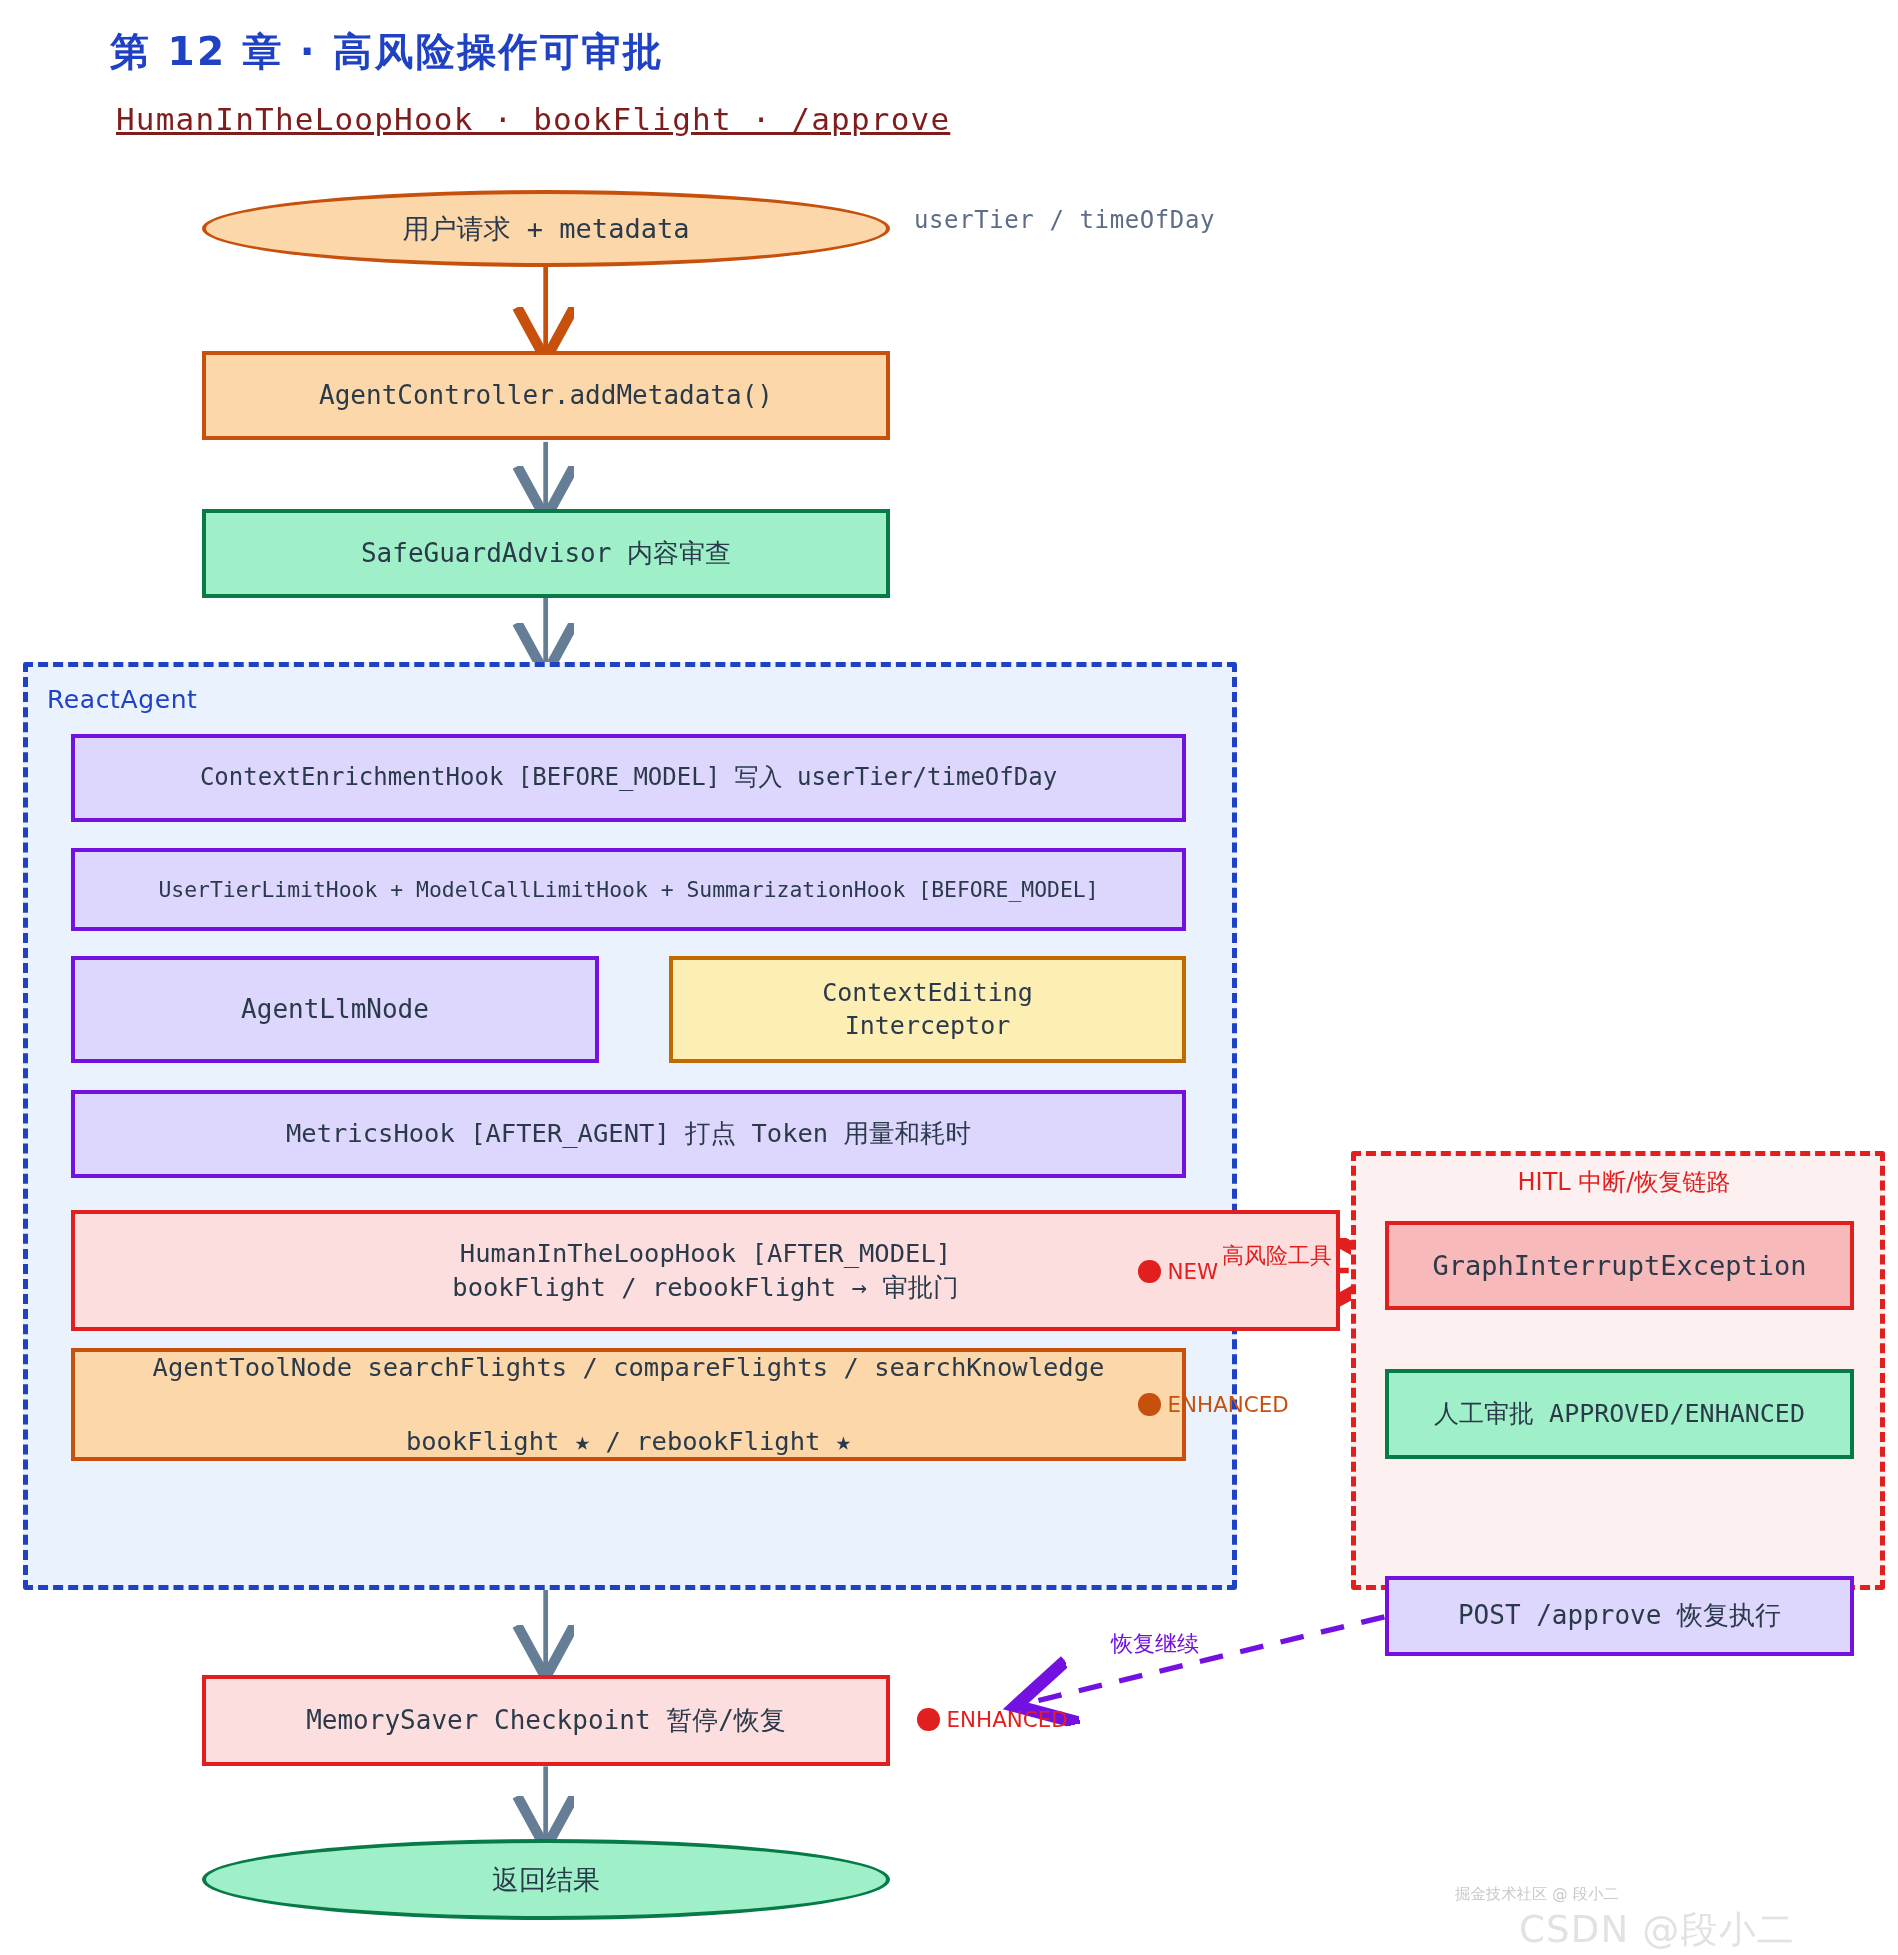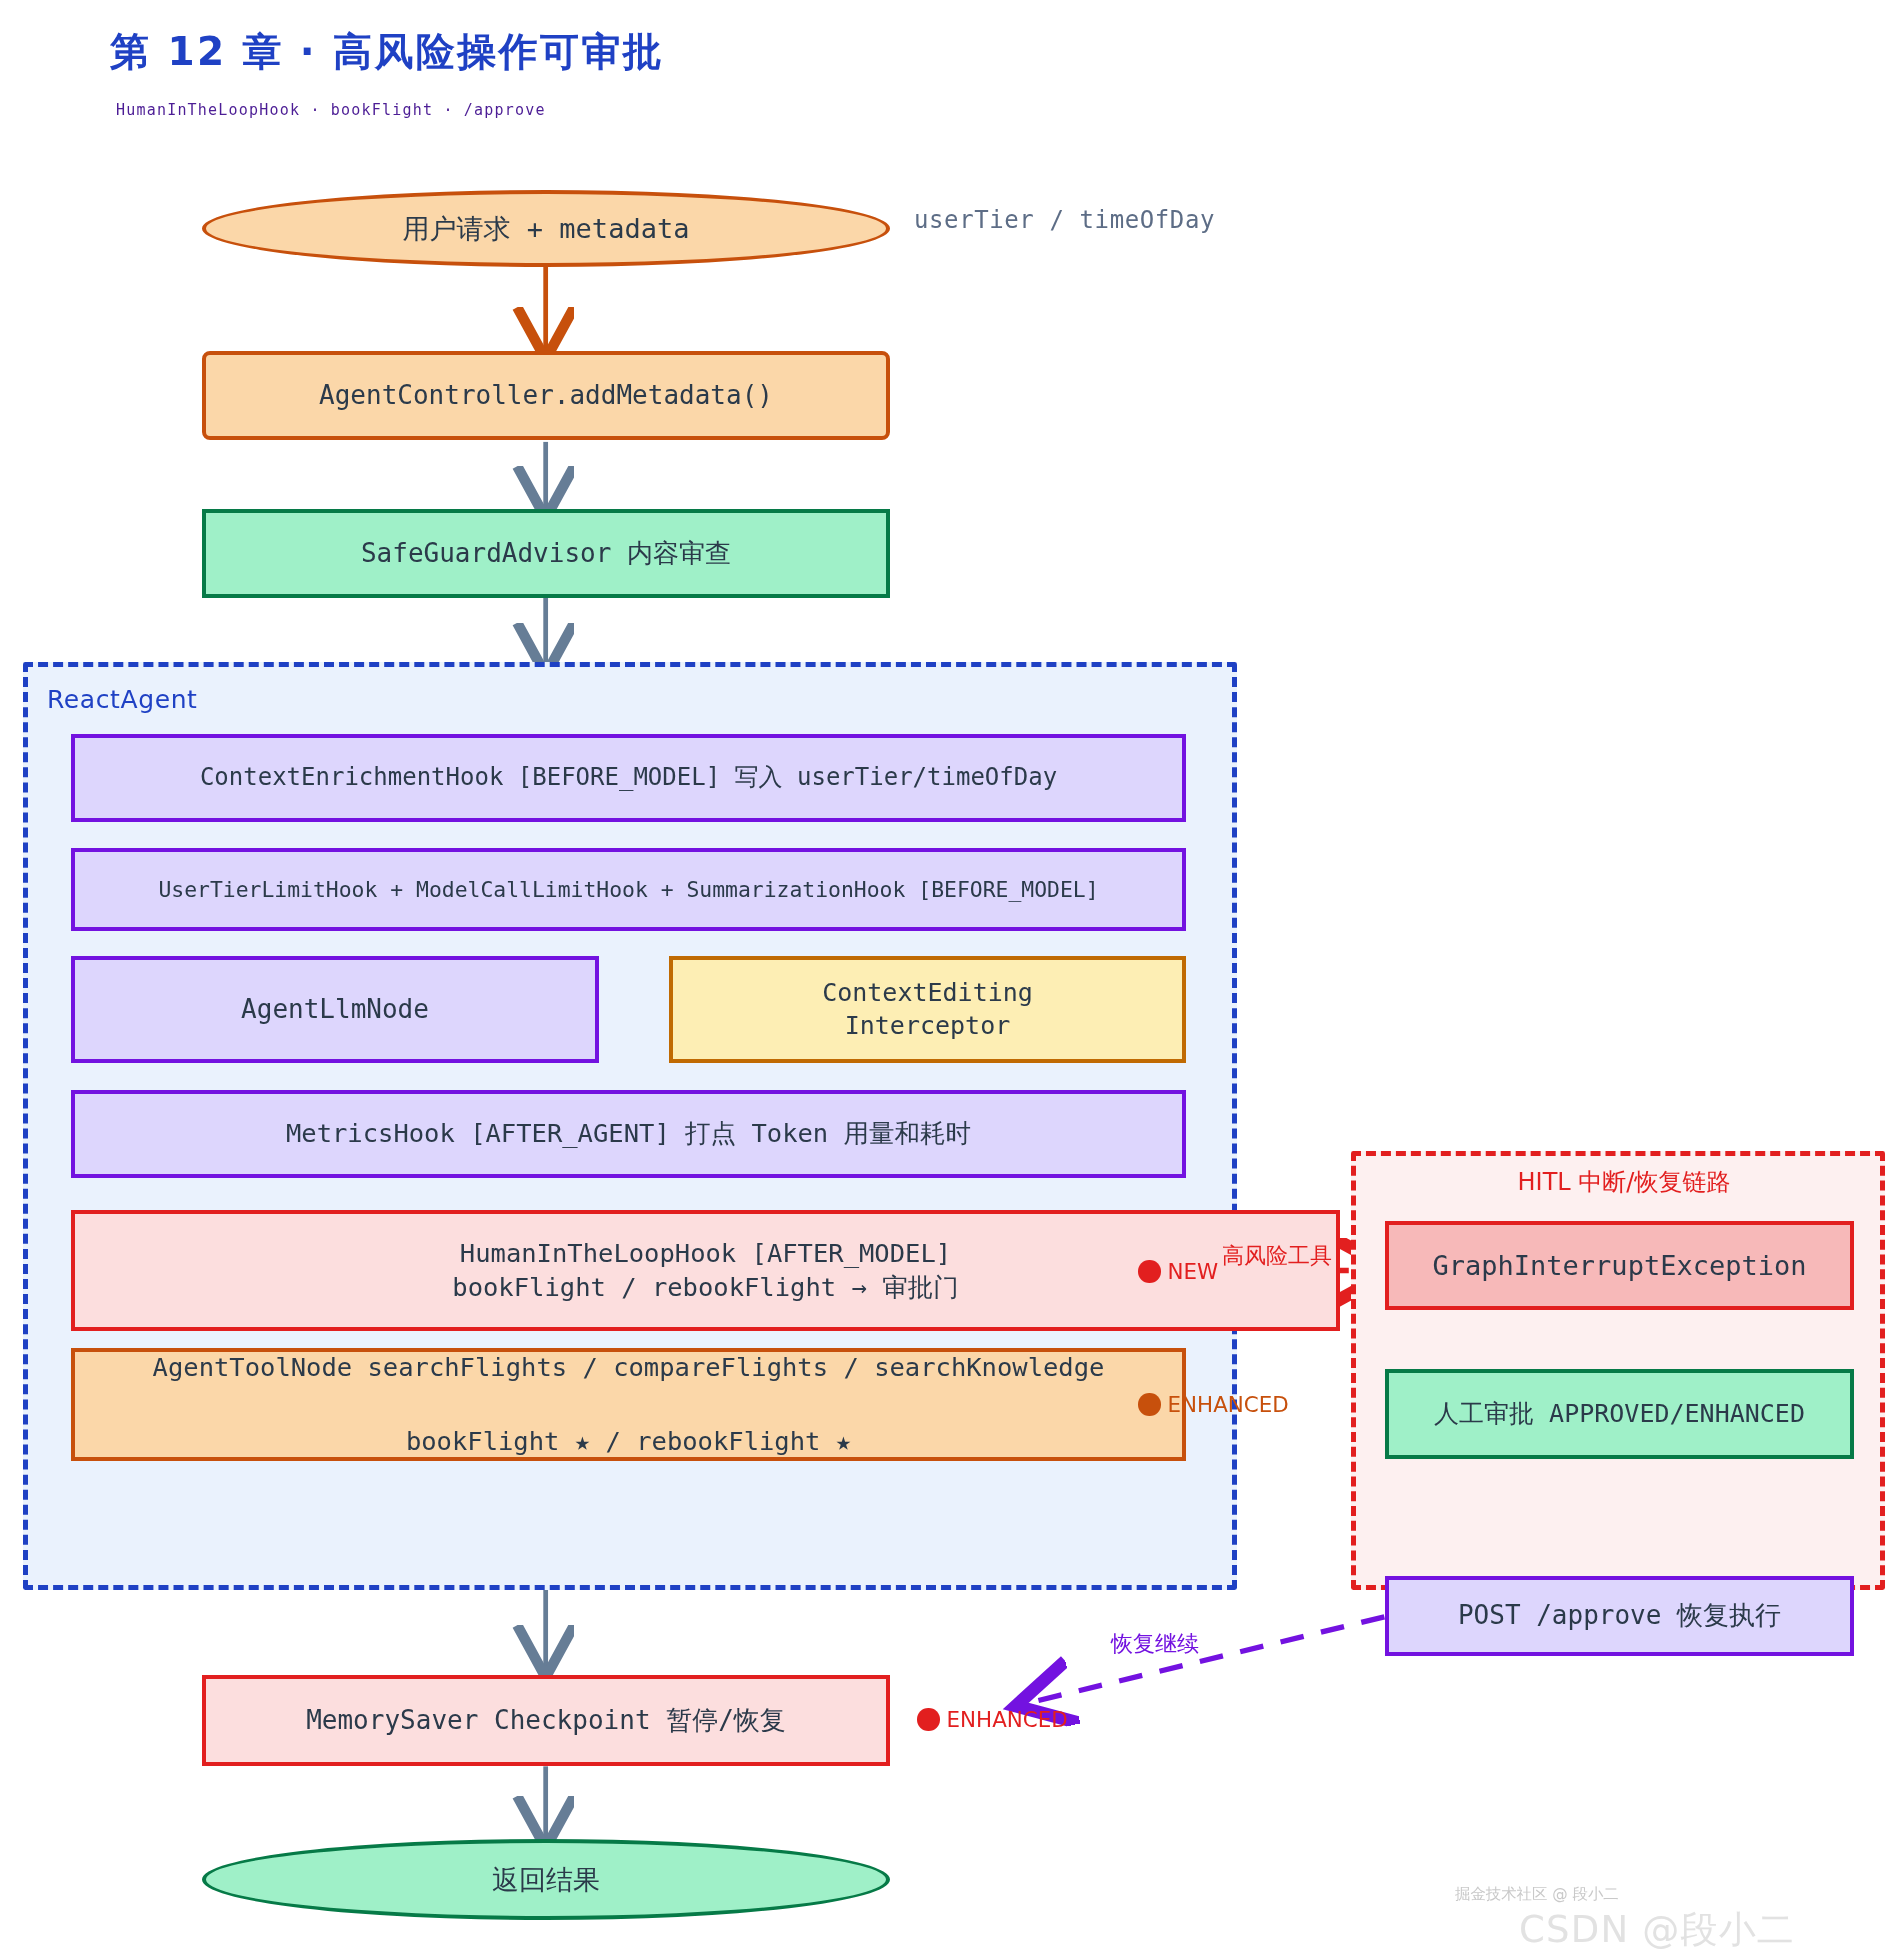--- a/index.html
+++ b/index.html
@@ -14,21 +14,21 @@
   
   .title{
     position:absolute;left:110px;top:25px;
     font-family:"DejaVu Sans","Liberation Sans",sans-serif;
     font-size:39px;font-weight:700;color:#1f41c4;letter-spacing:2.4px;
     white-space:nowrap;
   }
   .subtitle{
     position:absolute;left:116px;top:101px;
     font-family:"DejaVu Sans Mono","Liberation Mono",monospace;
-    font-size:15px;color:#4c1d95;letter-spacing:1.2px;white-space:nowrap;
+    font-size:31px;color:#7f1d1d;letter-spacing:1.2px;white-space:nowrap;text-decoration:underline;
   }
 
   
   .node{
     position:absolute;box-sizing:border-box;
     display:flex;align-items:center;justify-content:center;
     text-align:center;line-height:1.30;
     font-family:"DejaVu Sans Mono","Liberation Mono",monospace;
     color:#2b3a4a;white-space:nowrap;
   }
@@ -148,21 +148,21 @@
     <path d="M2334,2726 L1730,2872" stroke="#7312e0" stroke-width="9" fill="none" stroke-dasharray="40 30" marker-end="url(#ah-purple)"></path>
   </svg>
 
   <div class="title">第 12 章 · 高风险操作可审批</div>
   <div class="subtitle">HumanInTheLoopHook · bookFlight · /approve</div>
 
   <div class="node ellipse fill-orange" style="left:202px;top:190px;width:688px;height:77px;font-size:27px;">用户请求 + metadata</div>
 
   <div class="edge-label lbl-gray" style="left:914px;top:206px;">userTier / timeOfDay</div>
 
-  <div class="node fill-orange" style="left:202px;top:351px;width:688px;height:89px;font-size:26px;border-radius:8px;">AgentController.addMetadata()</div>
+  <div class="node fill-orange" style="left:202px;top:351px;width:688px;height:89px;font-size:26px;">AgentController.addMetadata()</div>
 
   <div class="node fill-green" style="left:202px;top:509px;width:688px;height:89px;font-size:26px;">SafeGuardAdvisor  内容审查</div>
 
   <div class="cluster" id="react-agent-cluster"></div>
   <div id="react-agent-label">ReactAgent</div>
 
   <div class="node fill-purple" style="left:71px;top:734px;width:1115px;height:88px;font-size:24px;">ContextEnrichmentHook [BEFORE_MODEL]  写入 userTier/timeOfDay</div>
 
   <div class="node fill-purple" style="left:71px;top:848px;width:1115px;height:83px;font-size:21.4px;">UserTierLimitHook + ModelCallLimitHook + SummarizationHook [BEFORE_MODEL]</div>
 

